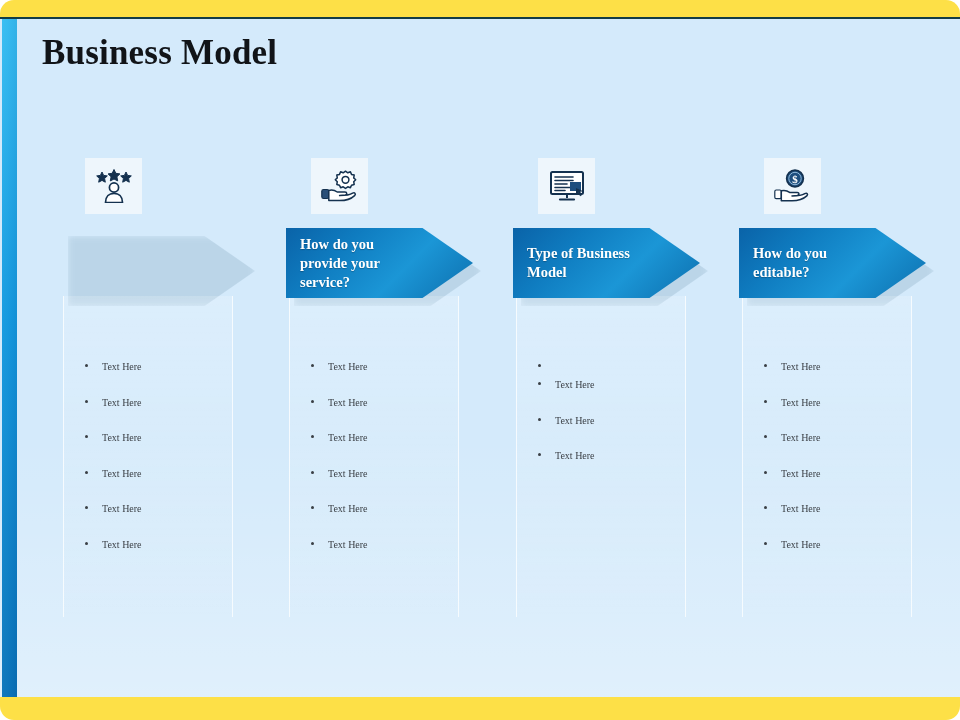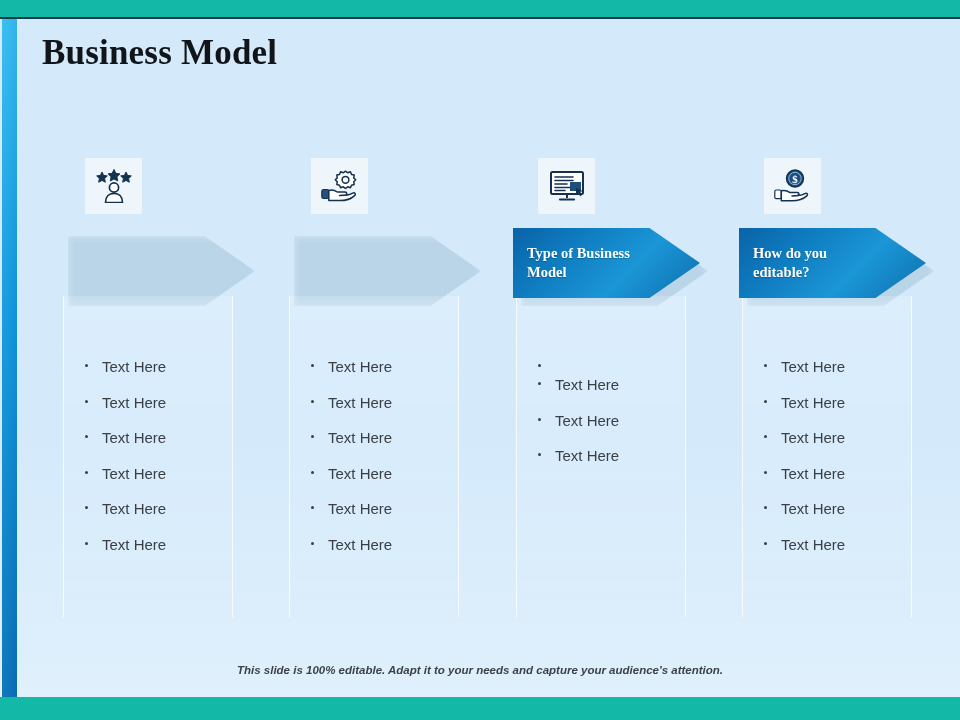--- a/index.html
+++ b/index.html
@@ -11,21 +11,22 @@
     width: 960px;
     height: 720px;
     font-family: "Liberation Sans", sans-serif;
     overflow: hidden;
   }
 
   #slide {
     position: relative;
     width: 960px;
     height: 720px;
-    background: #14b8a6;
+    background: #fde047;
+    border-radius: 14px;
   }
 
   
   .slide-canvas {
     position: absolute;
     left: 0;
     top: 17px;
     width: 960px;
     height: 680px;
     background: #d4eafb;
@@ -163,22 +164,22 @@
     left: 18px;
     width: 170px;
     margin: 0;
     padding: 0;
     list-style: none;
   }
   .bullet {
     position: relative;
     padding-left: 24px;
     margin-bottom: 18px;
-    font-family: Liberation Sans, sans-serif;
-    font-size: 15px;
+    font-family: Liberation Serif, serif;
+    font-size: 10px;
     line-height: 17.6px;
     color: #3a3f45;
   }
   .bullet .dot {
     position: absolute;
     left: 7px;
     top: 6px;
     width: 3px;
     height: 3px;
     border-radius: 50%;
@@ -251,20 +252,23 @@
           <g fill="#ffffff" stroke="#14314f" stroke-width="1.5" stroke-linejoin="round">
             <path d="M24.5 2.2 l2.3 1.6 2.6 -1 1.1 2.6 2.7 0.7 -0.5 2.8 2 1.9 -2 1.9 0.5 2.8 -2.7 0.7 -1.1 2.6 -2.6 -1 -2.3 1.6 -2.3 -1.6 -2.6 1 -1.1 -2.6 -2.7 -0.7 0.5 -2.8 -2 -1.9 2 -1.9 -0.5 -2.8 2.7 -0.7 1.1 -2.6 2.6 1 Z"></path>
           </g>
           <circle cx="24.5" cy="10.8" r="3.4" fill="#ffffff" stroke="#14314f" stroke-width="1.5"></circle>
           <rect x="0.8" y="20.5" width="7" height="9" rx="1.8" fill="#2a4f78" stroke="#14314f" stroke-width="1.2"></rect>
           <path d="M7.8 21.4 C11 20.6 13.8 21.2 16.2 23 L24 23 C26.2 23 26.4 25.8 24.2 26.1 L18.6 26.6 C22.6 26.6 28.4 26.4 31.6 24.2 C33.8 23 35.2 25.1 33.6 26.6 C30 30 24.6 31.6 18.6 31.6 L7.8 31.6 Z" fill="#ffffff" stroke="#14314f" stroke-width="1.5" stroke-linejoin="round"></path>
         </svg>
       </div>
 
       <div class="banner-shadow"></div>
+      <div class="banner">
+        <span class="banner-label">How do you provide your service?</span>
+      </div>
 
       <ul class="bullets">
         <li class="bullet"><span class="dot"></span><span>Text Here</span></li>
         <li class="bullet"><span class="dot"></span><span>Text Here</span></li>
         <li class="bullet"><span class="dot"></span><span>Text Here</span></li>
         <li class="bullet"><span class="dot"></span><span>Text Here</span></li>
         <li class="bullet"><span class="dot"></span><span>Text Here</span></li>
         <li class="bullet"><span class="dot"></span><span>Text Here</span></li>
       </ul>
     </div>
@@ -325,15 +329,14 @@
         <li class="bullet"><span class="dot"></span><span>Text Here</span></li>
         <li class="bullet"><span class="dot"></span><span>Text Here</span></li>
         <li class="bullet"><span class="dot"></span><span>Text Here</span></li>
         <li class="bullet"><span class="dot"></span><span>Text Here</span></li>
         <li class="bullet"><span class="dot"></span><span>Text Here</span></li>
       </ul>
     </div>
 
   </div>
 
-  <div class="footer-note">This slide is 100% editable. Adapt it to your needs and capture your audience's attention.</div>
 
 </div>
 
 </body></html>

